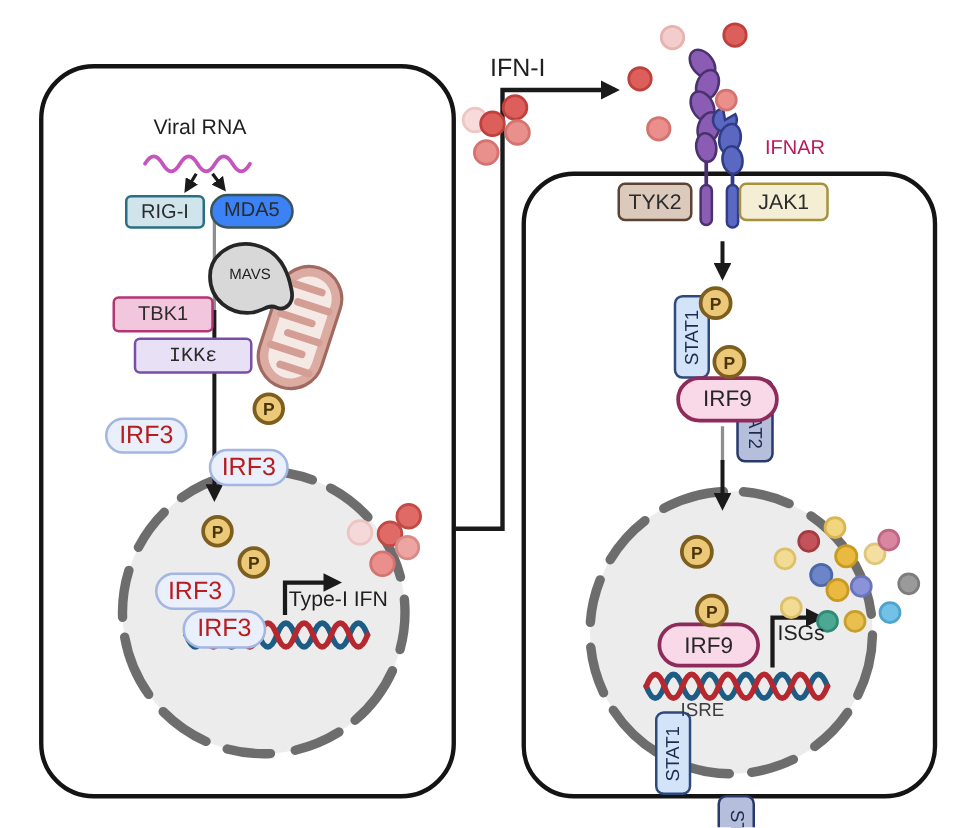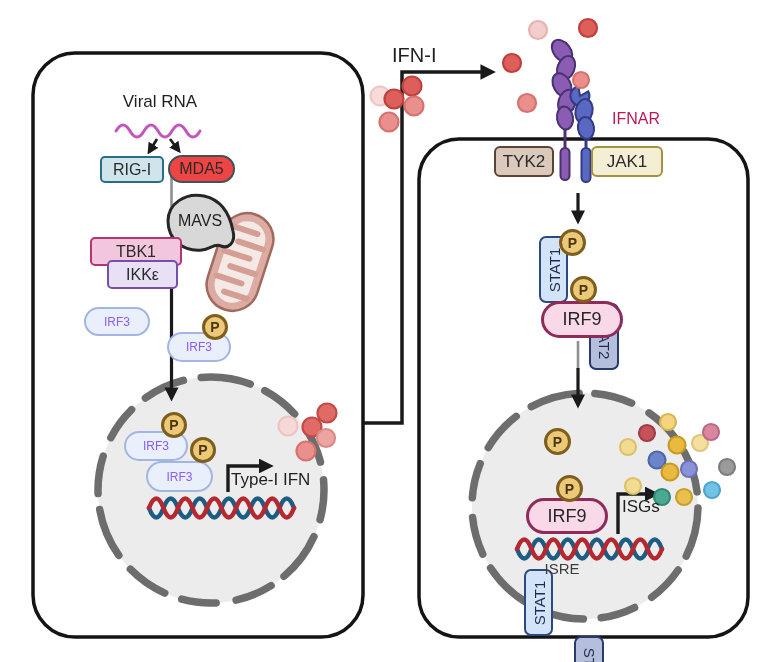--- a/index.html
+++ b/index.html
@@ -4,23 +4,23 @@
 <style>
   html,body{margin:0;padding:0;background:#ffffff;}
   .canvas{
     position:relative;width:780px;height:662px;background:#ffffff;overflow:hidden;
     font-family:"Liberation Sans","DejaVu Sans",sans-serif;color:#262626;
   }
   .canvas svg{position:absolute;left:0;top:0;}
   .ov{position:absolute;box-sizing:border-box;display:flex;align-items:center;justify-content:center;}
   .lbl{position:absolute;white-space:nowrap;color:#1f1f1f;}
   .box{border-radius:5px;font-size:16px;color:#2b2b2b;}
-  .pill{border-radius:16px;font-size:12px;color:#8b5cf6;}
+  .pill{border-radius:16px;font-size:20px;color:#b91c1c;margin-top:27px;}
   .rig{background:#cfe5eb;border:2.5px solid #2a6e83;}
-  .mda{background:#ef4444;border:2.5px solid #3b545a;border-radius:14px;}
+  .mda{background:#3b82f6;border:2.5px solid #3b545a;border-radius:14px;}
   .tbk{background:#f2c6dc;border:2.5px solid #b13672;}
   .ikk{background:#e8e1f5;border:2.5px solid #7a4ea8;}
   .irf3{background:#e9effb;border:2.5px solid #a3b5e2;}
   .tyk{background:#dbc9bc;border:2.5px solid #5d4334;font-size:17px;}
   .jak{background:#f4eed5;border:2.5px solid #a5923e;font-size:17px;}
   .stat1{background:#d4e4f8;border:2.5px solid #2c4a7e;border-radius:7px;}
   .stat2{background:#b5bfdc;border:2.5px solid #283a6c;border-radius:7px;}
   .vtxt{position:relative;}
   .vtxt span{position:absolute;left:50%;top:50%;white-space:nowrap;font-size:15px;color:#1d2c4e;}
   .vup span{transform:translate(-50%,-50%) rotate(-90deg);}
@@ -145,24 +145,24 @@
         <circle cx="684" cy="497" r="8" fill="#e9c04e" stroke="#c79f2c" stroke-width="2.2"></circle>
         <circle cx="712" cy="490" r="8" fill="#72c2e8" stroke="#4fa3cd" stroke-width="2.2"></circle>
       </g>
   </svg>
 
   <div class="lbl" style="left:112px;top:92px;width:96px;text-align:center;font-size:17px;">Viral RNA</div>
 
   <div class="ov box rig" style="left:88px;top:156px;width:64px;height:27px;margin-left:12px;">RIG-I</div>
   <div class="ov box mda" style="left:168px;top:155px;width:67px;height:28px;">MDA5</div>
 
-  <div class="lbl" style="left:172px;top:212px;width:56px;text-align:center;font-size:16px;">MAVS</div>
-
-  <div class="ov box tbk" style="left:90px;top:237px;width:92px;height:29px;">TBK1</div>
-  <div class="ov box ikk" style="left:107px;top:260px;width:71px;height:29px;">IKKε</div>
+  <div class="lbl" style="left:172px;top:212px;width:56px;text-align:center;font-size:12px;">MAVS</div>
+
+  <div class="ov box tbk" style="left:90px;top:237px;width:81px;height:29px;">TBK1</div>
+  <div class="ov box ikk" style="left:107px;top:270px;width:95px;height:29px;font-family:Liberation Mono, monospace;">IKKε</div>
 
   <div class="ov pill irf3" style="left:84px;top:307px;width:66px;height:29px;">IRF3</div>
   <div class="ov pill irf3" style="left:167px;top:332px;width:64px;height:30px;">IRF3</div>
   <div class="ov pbadge" style="left:202px;top:314px;width:26px;height:26px;">P</div>
 
   <div class="ov pill irf3" style="left:124px;top:431px;width:64px;height:30px;">IRF3</div>
   <div class="ov pill irf3" style="left:146px;top:461px;width:67px;height:31px;">IRF3</div>
   <div class="ov pbadge" style="left:161px;top:412px;width:26px;height:26px;">P</div>
   <div class="ov pbadge" style="left:190px;top:437px;width:26px;height:26px;">P</div>
 

